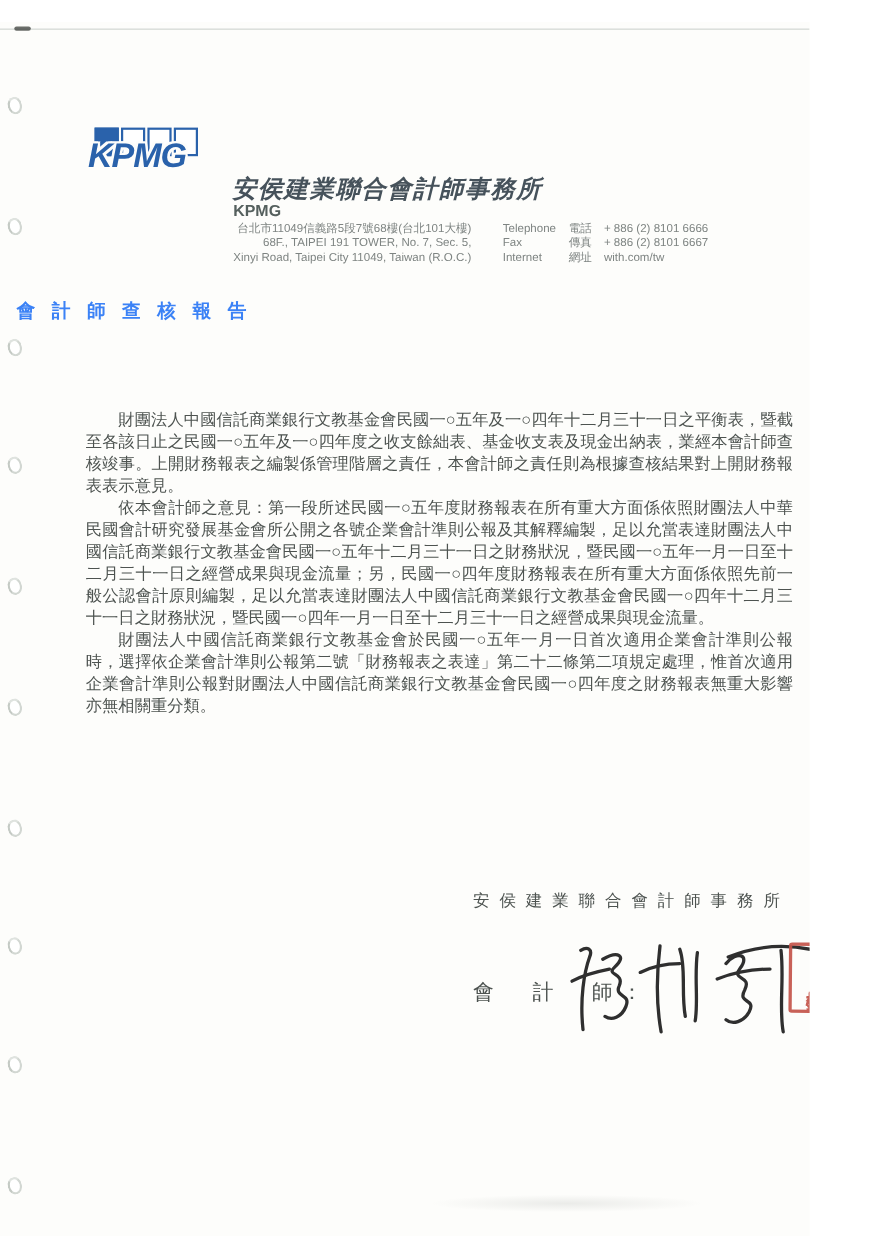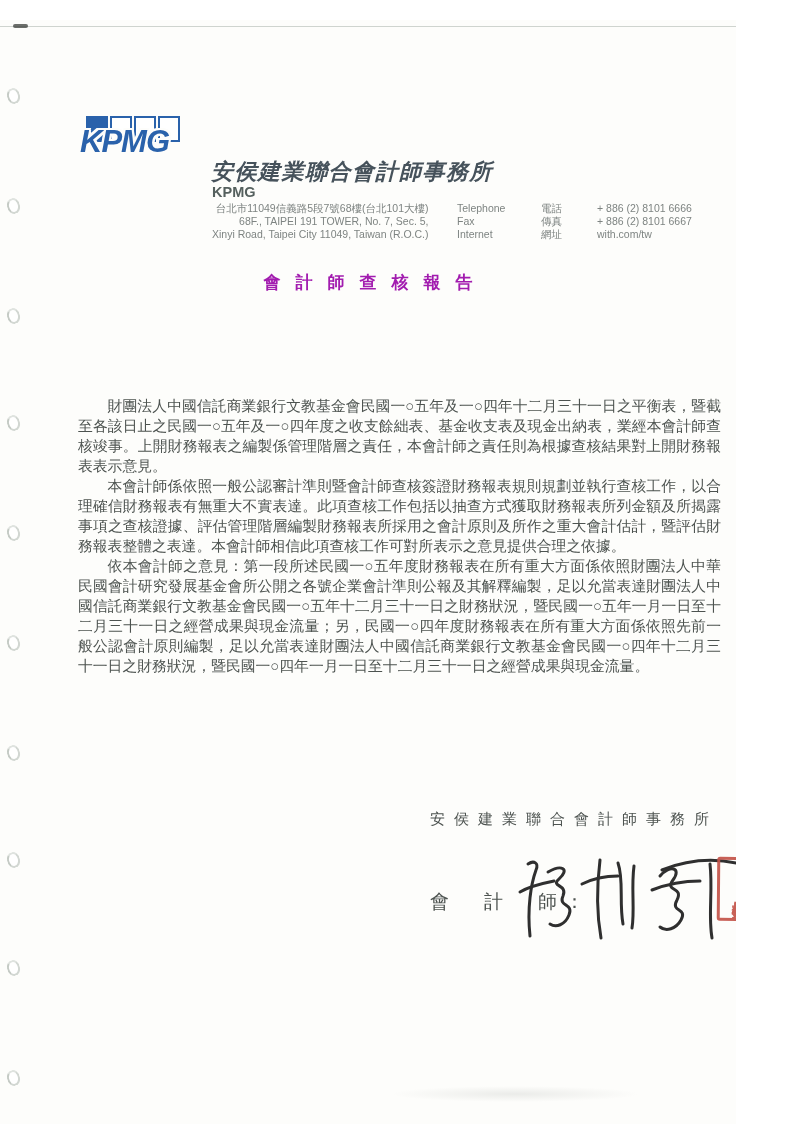--- a/index.html
+++ b/index.html
@@ -62,36 +62,36 @@
   .addr {
     position: absolute; left: 212px; top: 182px;
     font-family: "Liberation Sans", sans-serif;
     font-size: 10.5px; line-height: 13px; color: #7e8482; text-align: right;
   }
   .contacts {
     position: absolute; left: 457px; top: 182px;
     font-family: "Liberation Sans", sans-serif;
     font-size: 10.5px; line-height: 13px; color: #7e8482;
   }
-  .contact-row { display: flex; gap: 24px; }
+  .contact-row { display: flex; }
   .contact-en { width: 60px; }
   .contact-zh { width: 32px; }
 
   
   .report-title {
     position: absolute; left: 0; top: 251px; width: 100%;
-    text-align: center; font-size: 17px; font-weight: bold;
-    letter-spacing: 15px; text-indent: 15px; color: #a21caf;
+    font-size: 17px; font-weight: bold;
+    letter-spacing: 15px; text-indent: 15px; color: #3b82f6;
   }
   .salutation {
     position: absolute; left: 86px; top: 329px;
     font-size: 15px; letter-spacing: .5px; color: #4d5350;
   }
   .body-text {
-    position: absolute; left: 78px; top: 376px; width: 643px;
+    position: absolute; left: 78px; top: 352px; width: 643px;
     font-size: 14.8px; line-height: 20px; text-align: justify;
   }
   .body-text p { margin: 0; text-indent: 2em; }
 
   
   .sig-firm {
     position: absolute; left: 430px; top: 790px;
     font-size: 15px; letter-spacing: 9px; color: #4d5350; white-space: nowrap;
   }
   .sig-label {
@@ -173,22 +173,22 @@
       <span class="contact-en">Internet</span>
       <span class="contact-zh">網址</span>
       <span>with.com/tw</span>
     </div>
   </div>
 
   <div class="report-title">會計師查核報告</div>
 
   <div class="body-text">
     <p>財團法人中國信託商業銀行文教基金會民國一○五年及一○四年十二月三十一日之平衡表，暨截至各該日止之民國一○五年及一○四年度之收支餘絀表、基金收支表及現金出納表，業經本會計師查核竣事。上開財務報表之編製係管理階層之責任，本會計師之責任則為根據查核結果對上開財務報表表示意見。</p>
-    <p>本會計師係依照一般公認審計準則暨會計師查核簽證財務報表規則規劃並執行查核工作，以合理確信財務報表有無重大不實表達。此項查核工作包括以抽查方式獲取財務報表所列金額及所揭露事項之查核證據、評估管理階層編製財務報表所採用之會計原則及所作之重大會計估計，暨評估財務報表整體之表達。本會計師相信此項查核工作可對所表示之意見提供合理之依據。</p>
     <p>依本會計師之意見：第一段所述民國一○五年度財務報表在所有重大方面係依照財團法人中華民國會計研究發展基金會所公開之各號企業會計準則公報及其解釋編製，足以允當表達財團法人中國信託商業銀行文教基金會民國一○五年十二月三十一日之財務狀況，暨民國一○五年一月一日至十二月三十一日之經營成果與現金流量；另，民國一○四年度財務報表在所有重大方面係依照先前一般公認會計原則編製，足以允當表達財團法人中國信託商業銀行文教基金會民國一○四年十二月三十一日之財務狀況，暨民國一○四年一月一日至十二月三十一日之經營成果與現金流量。</p>
+    <p>財團法人中國信託商業銀行文教基金會於民國一○五年一月一日首次適用企業會計準則公報時，選擇依企業會計準則公報第二號「財務報表之表達」第二十二條第二項規定處理，惟首次適用企業會計準則公報對財團法人中國信託商業銀行文教基金會民國一○四年度之財務報表無重大影響亦無相關重分類。</p>
   </div>
 
   <div class="sig-firm">安侯建業聯合會計師事務所</div>
   <div class="sig-label">會　計　師：</div>
 
   <svg class="sig-script" viewBox="0 0 232 92">
     <g fill="none" stroke="#2f2f2f" stroke-width="3" stroke-linecap="round" stroke-linejoin="round">
 
       <path d="M16,16 C22,12 27,15 24,22 C19,36 15,60 18,88"></path>
       <path d="M36,24 C50,16 58,21 47,31 C38,39 56,36 51,48 C46,59 62,55 57,67 C53,77 44,80 38,76"></path>

